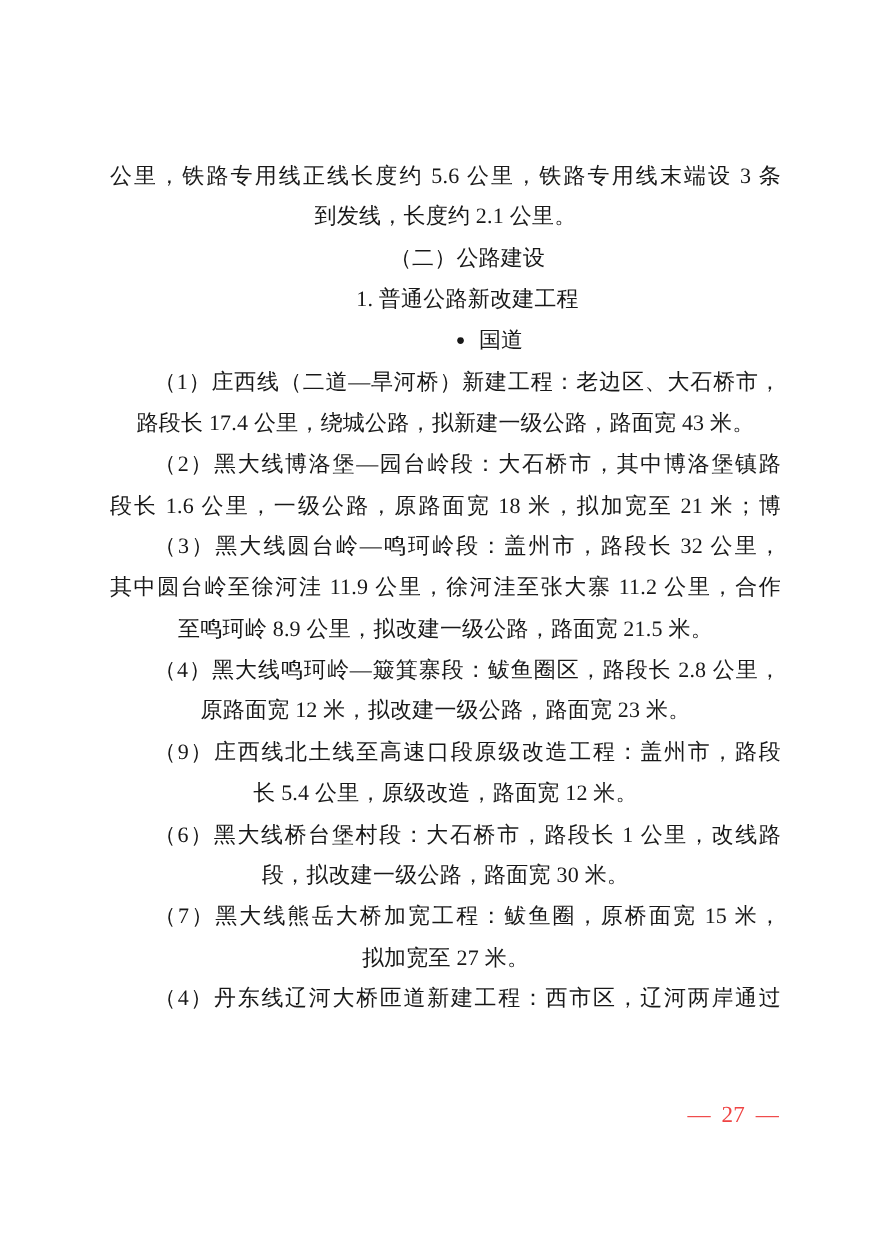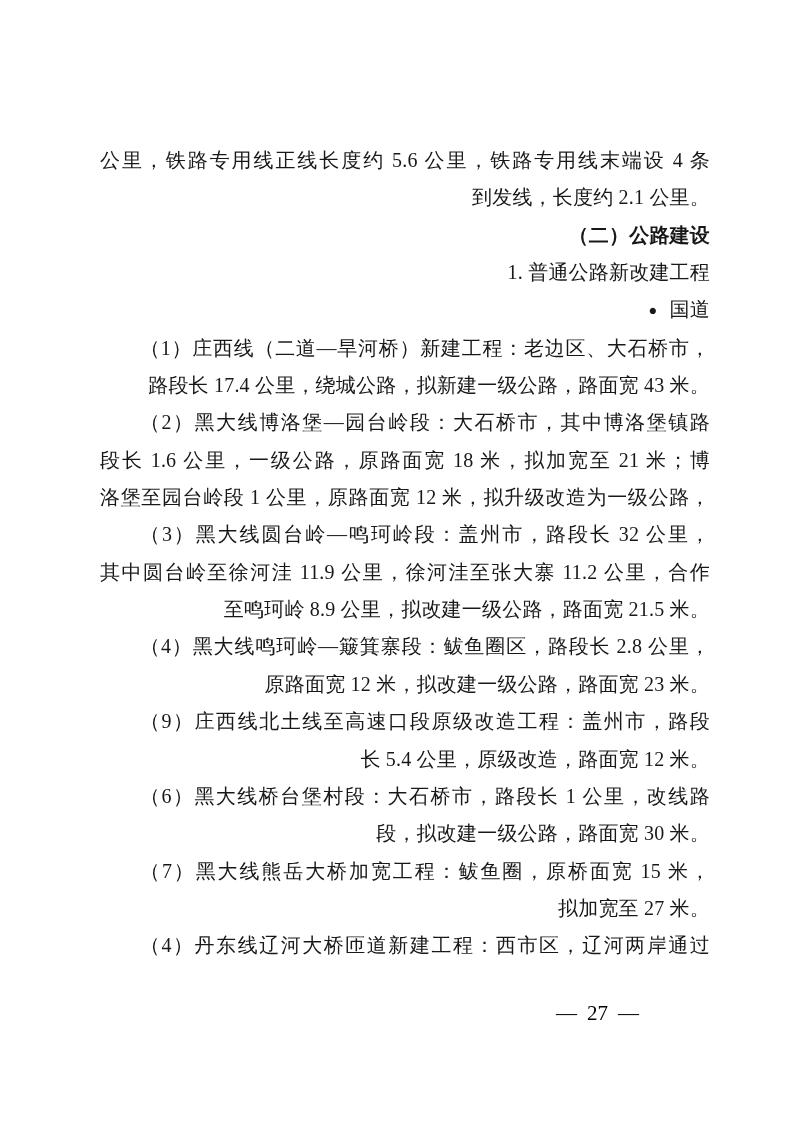--- a/index.html
+++ b/index.html
@@ -19,71 +19,70 @@
   .doc-body {
     position: absolute;
     left: 100px;
     top: 142px;
     width: 610px;
     font-size: 20px;
     line-height: 37.35px;
   }
   .line {
     white-space: nowrap;
-    text-align: right;
+    text-align: center;
     letter-spacing: 0.2px;
   }
   
   .fill {
     text-align: justify;
     text-align-last: justify;
   }
   
   .ind {
     text-indent: 2em;
   }
   .bold {
-    font-weight: bold;
+    font-weight: normal;
   }
   .bullet-glyph {
     display: inline-block;
     font-size: 0.72em;
     margin-right: 0.85em;
     vertical-align: 1px;
   }
   .footer {
     position: absolute;
     top: 1001px;
     left: 556px;
     width: 152px;
-    text-align: left;
+    text-align: right;
     font-size: 21px;
-    color: #000000;
+    color: #ef4444;
     white-space: nowrap;
   }
   .footer .num {
     margin: 0 10px;
   }
 </style>
 </head>
 <body>
 
 <div class="page">
 
   <div class="doc-body">
-    <div class="line fill">公里，铁路专用线正线长度约 5.6 公里，铁路专用线末端设 4 条</div>
+    <div class="line fill">公里，铁路专用线正线长度约 5.6 公里，铁路专用线末端设 3 条</div>
     <div class="line">到发线，长度约 2.1 公里。</div>
     <div class="line ind bold">（二）公路建设</div>
     <div class="line ind">1. 普通公路新改建工程</div>
     <div class="line ind"><span class="bullet-glyph">●</span><span>国道</span></div>
     <div class="line ind fill">（1）庄西线（二道—旱河桥）新建工程：老边区、大石桥市，</div>
     <div class="line">路段长 17.4 公里，绕城公路，拟新建一级公路，路面宽 43 米。</div>
     <div class="line ind fill">（2）黑大线博洛堡—园台岭段：大石桥市，其中博洛堡镇路</div>
     <div class="line fill">段长 1.6 公里，一级公路，原路面宽 18 米，拟加宽至 21 米；博</div>
-    <div class="line fill">洛堡至园台岭段 1 公里，原路面宽 12 米，拟升级改造为一级公路，</div>
     <div class="line ind fill">（3）黑大线圆台岭—鸣珂岭段：盖州市，路段长 32 公里，</div>
     <div class="line fill">其中圆台岭至徐河洼 11.9 公里，徐河洼至张大寨 11.2 公里，合作</div>
     <div class="line">至鸣珂岭 8.9 公里，拟改建一级公路，路面宽 21.5 米。</div>
     <div class="line ind fill">（4）黑大线鸣珂岭—簸箕寨段：鲅鱼圈区，路段长 2.8 公里，</div>
     <div class="line">原路面宽 12 米，拟改建一级公路，路面宽 23 米。</div>
     <div class="line ind fill">（9）庄西线北土线至高速口段原级改造工程：盖州市，路段</div>
     <div class="line">长 5.4 公里，原级改造，路面宽 12 米。</div>
     <div class="line ind fill">（6）黑大线桥台堡村段：大石桥市，路段长 1 公里，改线路</div>
     <div class="line">段，拟改建一级公路，路面宽 30 米。</div>
     <div class="line ind fill">（7）黑大线熊岳大桥加宽工程：鲅鱼圈，原桥面宽 15 米，</div>

